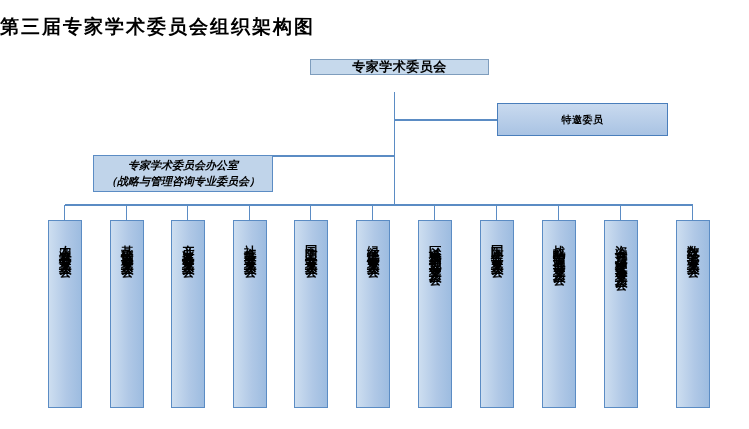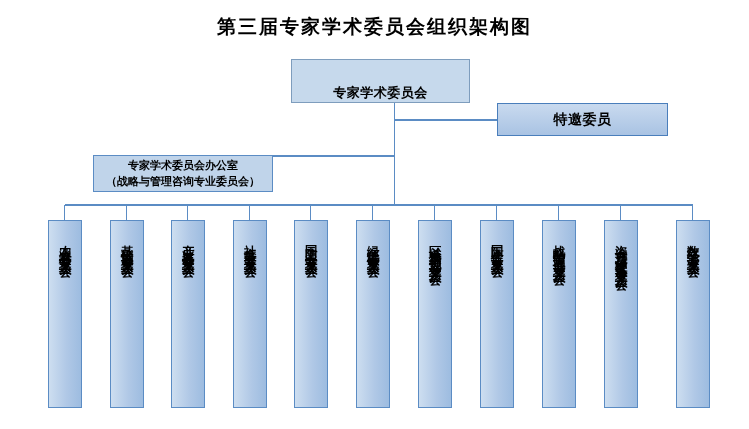--- a/index.html
+++ b/index.html
@@ -21,21 +21,20 @@
     width: 749px;
     height: 429px;
   }
 
   
   .chart-title {
     position: absolute;
     left: 0;
     top: 14px;
     width: 749px;
-    text-align: center;
     font-size: 19px;
     font-weight: bold;
     letter-spacing: 2px;
     color: #000000;
     font-family: "DejaVu Serif", "Liberation Serif", serif;
     white-space: nowrap;
   }
 
   
   #connectors {
@@ -63,34 +62,34 @@
     background: #c6d9ec;
     border: 1px solid #7e9dbd;
     font-size: 13px;
     letter-spacing: 0.5px;
   }
 
   
   .node-invited {
     background: linear-gradient(to bottom, #c9daef 0%, #a9c3e3 100%);
     border: 1px solid #4a7ebb;
-    font-size: 14px;
+    font-size: 10px;
     letter-spacing: 0.5px;
   }
 
   
   .node-office {
     background: #c0d4ea;
     border: 1px solid #5b8cc4;
     font-size: 11px;
     line-height: 1.45;
     flex-direction: column;
     letter-spacing: 0px;
   }
-  .node-office .line { white-space: nowrap; }
+  .node-office .line { white-space: nowrap; font-style: italic; }
 
   
   .node-committee {
     background: linear-gradient(to right, #cddef0 0%, #b0c8e6 55%, #9dbce0 100%);
     border: 1px solid #5b8cc4;
     font-size: 12.5px;
     padding-top: 14px;
     align-items: flex-start;
     justify-content: center;
   }
@@ -132,21 +131,21 @@
       <line x1="310.5" y1="205" x2="310.5" y2="220"></line>
       <line x1="372.5" y1="205" x2="372.5" y2="220"></line>
       <line x1="434.5" y1="205" x2="434.5" y2="220"></line>
       <line x1="496.5" y1="205" x2="496.5" y2="220"></line>
       <line x1="558.5" y1="205" x2="558.5" y2="220"></line>
       <line x1="620.5" y1="205" x2="620.5" y2="220"></line>
       <line x1="692.5" y1="205" x2="692.5" y2="220"></line>
     </g>
   </svg>
 
-  <div class="node node-root" style="left:291px; top:59px; width:179px; height:44px;align-items:flex-end;">
+  <div class="node node-root" style="left:310px; top:59px; width:179px; height:16px;">
     <span>专家学术委员会</span>
   </div>
 
   <div class="node node-invited" style="left:497px; top:103px; width:171px; height:33px;">
     <span>特邀委员</span>
   </div>
 
   <div class="node node-office" style="left:93px; top:155px; width:180px; height:37px;">
     <span class="line">专家学术委员会办公室</span>
     <span class="line">（战略与管理咨询专业委员会）</span>

